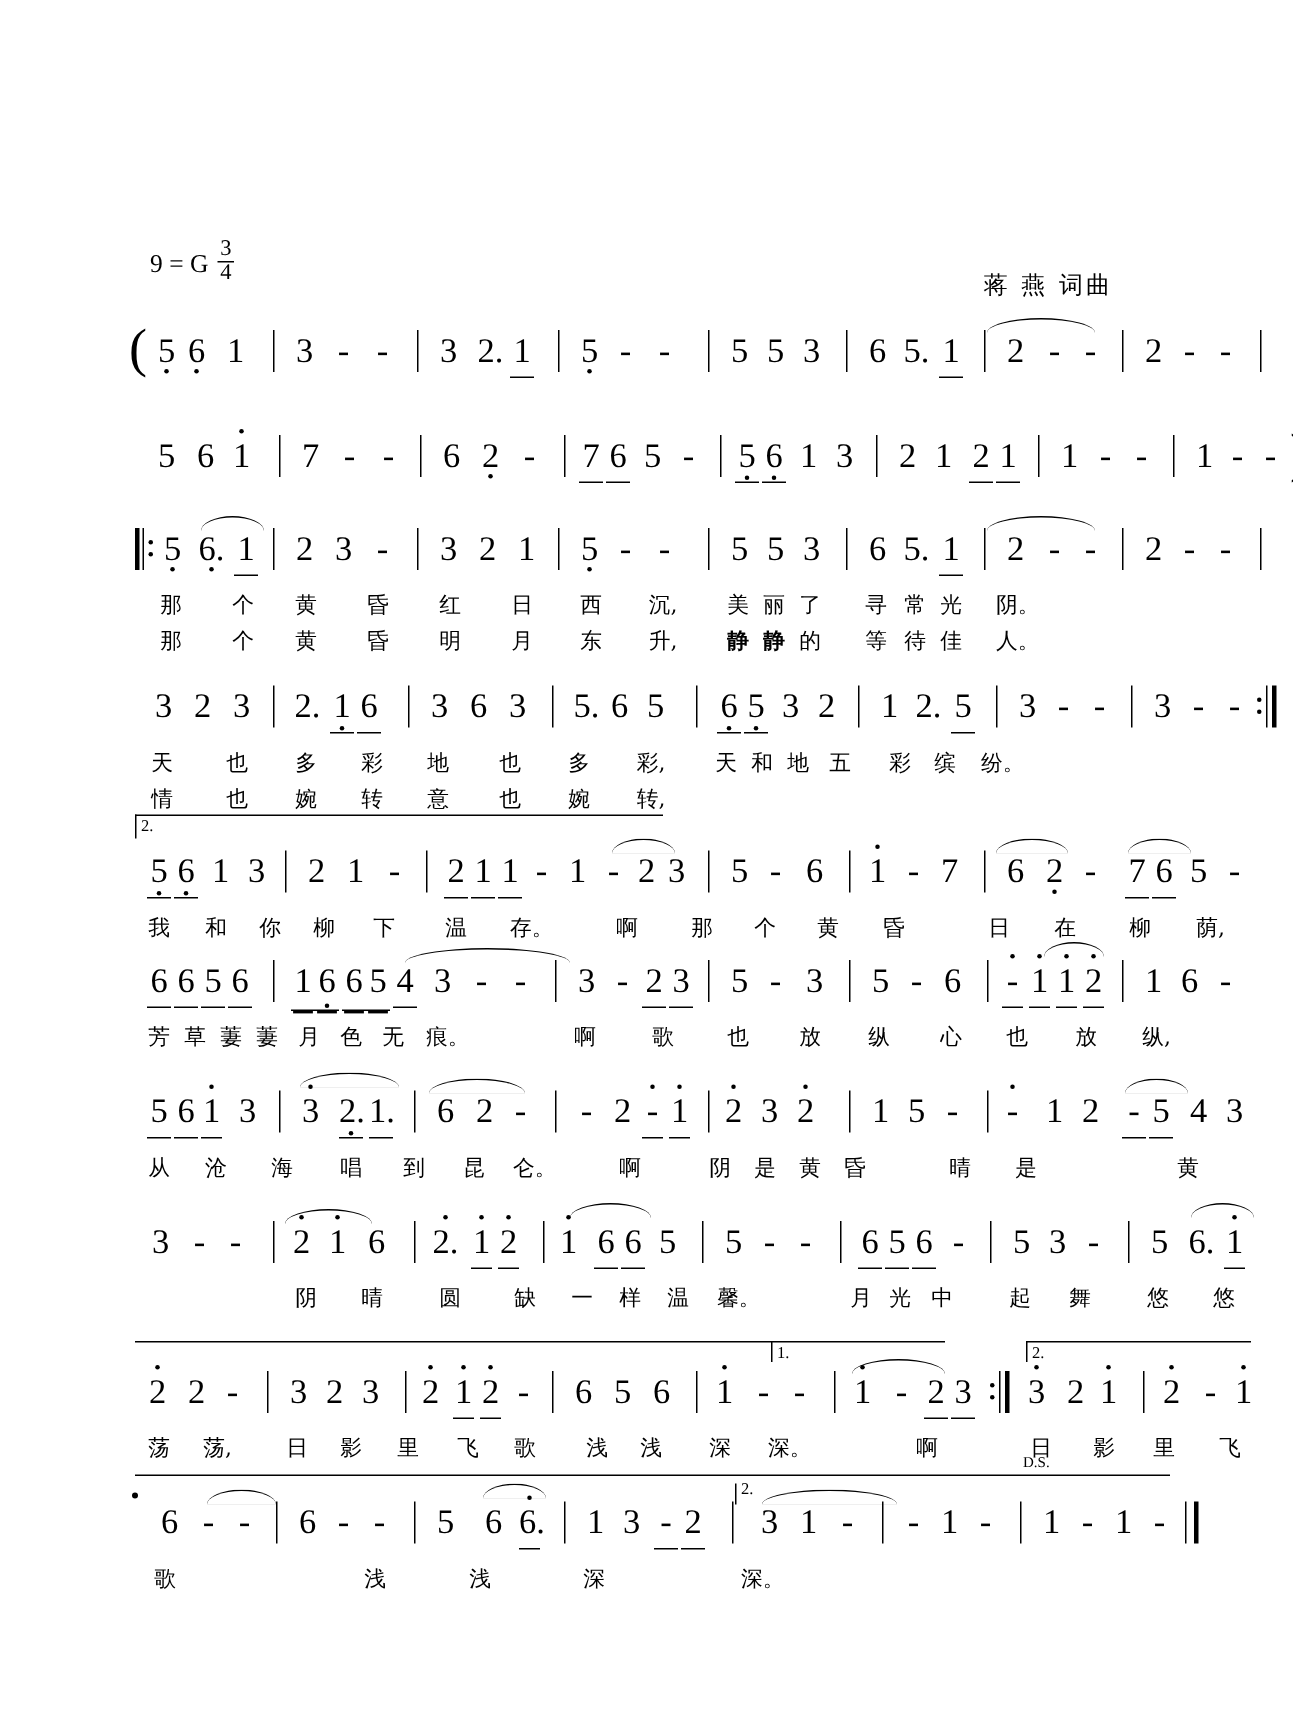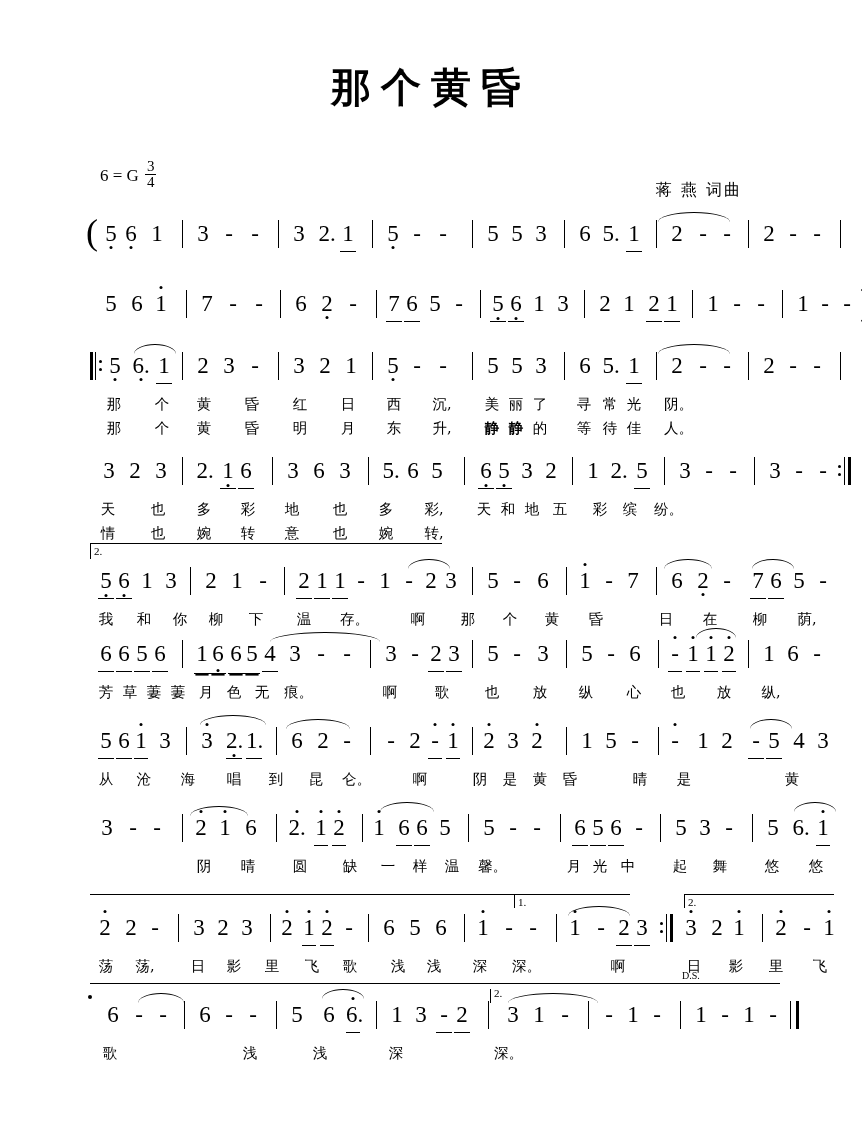--- a/index.html
+++ b/index.html
@@ -174,24 +174,23 @@
   .dotmark {
     position: absolute;
     width: 4px; height: 4px; border-radius: 50%; background: #000;
   }
 </style>
 </head>
 <body>
 
 <div class="page">
 
-  <div class="title">那个黄昏</div>
 
   <div class="keysig">
-    <span>6 = G</span>
+    <span>9 = G</span>
     <span class="meter">
       <span class="num">3</span>
       <span class="den">4</span>
     </span>
   </div>
 
   <div class="composer">蒋 燕 词曲</div>
 
   <div class="system" style="top:218px;">
     <div class="notes">

